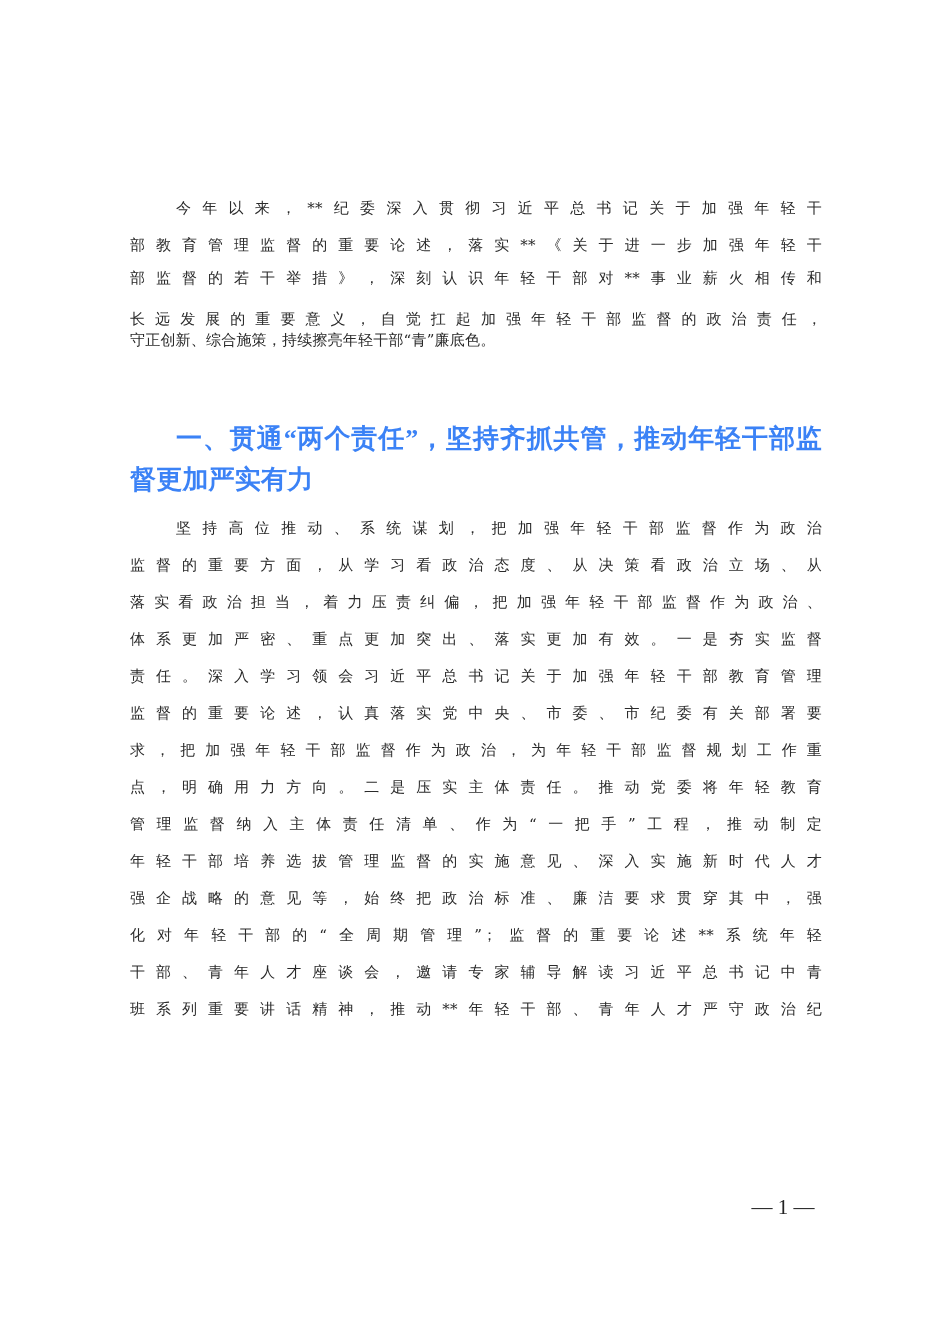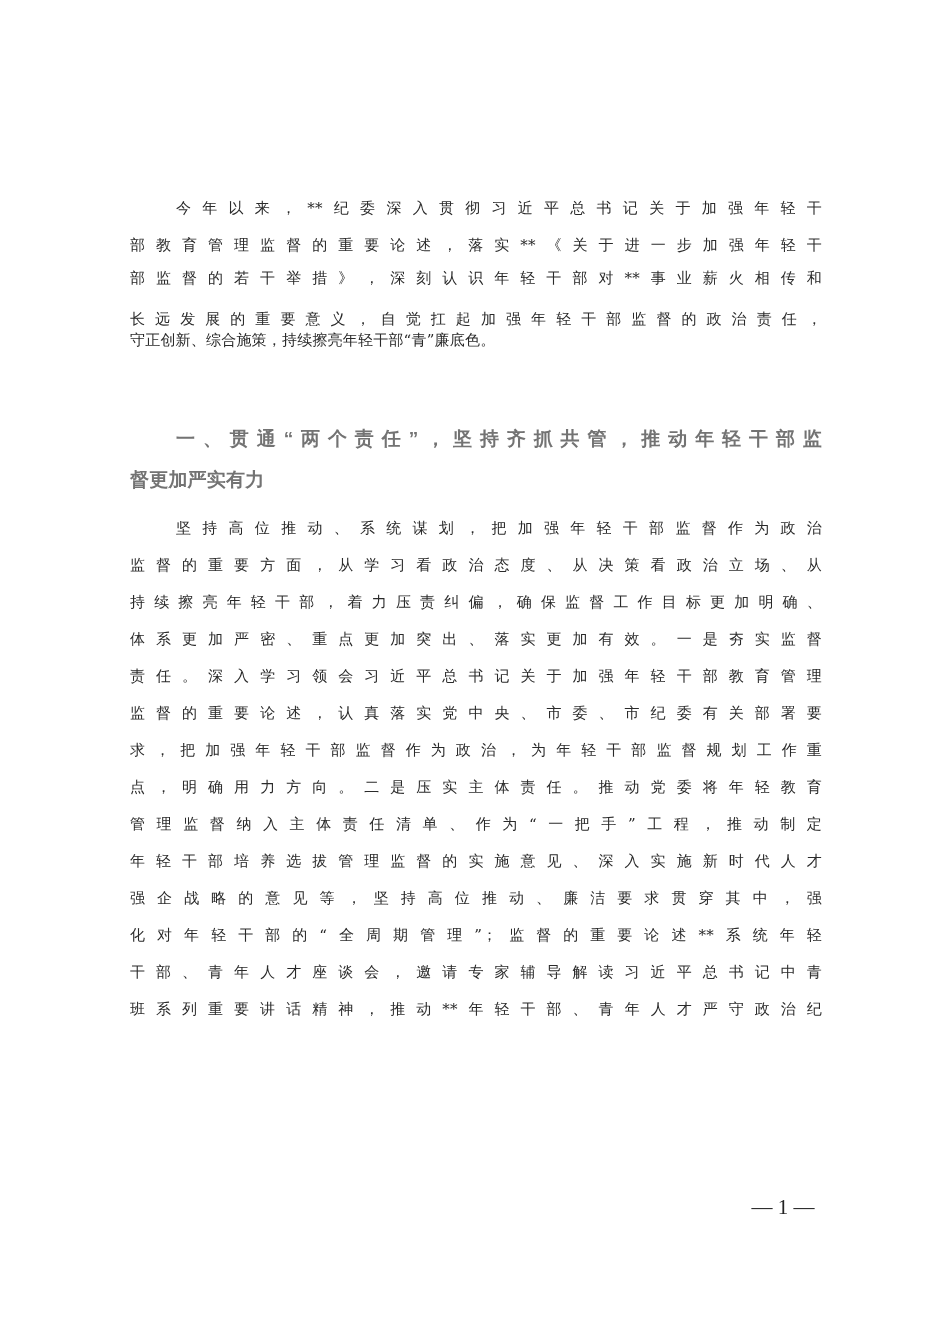--- a/index.html
+++ b/index.html
@@ -15,24 +15,24 @@
     font-size: 15px;
     color: #2a2a2a;
     white-space: nowrap;
     text-align: justify;
     text-align-last: justify;
     letter-spacing: 0.2px;
   }
   .line.last { text-align-last: left; }
   .line.indent { left: 176px; width: 646px; }
   .line.heading {
-    font-family: Liberation Sans, sans-serif;
+    font-family: Liberation Serif, serif;
     font-weight: bold;
-    color: #737373;
-    font-size: 19px;
+    color: #3b82f6;
+    font-size: 26px;
   }
   .pagenum {
     position: absolute;
     left: 748px;
     top: 1193px;
     width: 70px;
     height: 28px;
     line-height: 28px;
     font-family: "Liberation Serif", "DejaVu Serif", serif;
     font-size: 21px;
@@ -55,28 +55,28 @@
   </div>
 
   <div>
     <div class="line heading indent" style="top:420px">一、贯通“两个责任”，坚持齐抓共管，推动年轻干部监</div>
     <div class="line heading last" style="top:461px">督更加严实有力</div>
   </div>
 
   <div>
     <div class="line indent" style="top:510px">坚持高位推动、系统谋划，把加强年轻干部监督作为政治</div>
     <div class="line" style="top:547px">监督的重要方面，从学习看政治态度、从决策看政治立场、从</div>
-    <div class="line" style="top:584px">持续擦亮年轻干部，着力压责纠偏，确保监督工作目标更加明确、</div>
+    <div class="line" style="top:584px">落实看政治担当，着力压责纠偏，把加强年轻干部监督作为政治、</div>
     <div class="line" style="top:621px">体系更加严密、重点更加突出、落实更加有效。一是夯实监督</div>
     <div class="line" style="top:658px">责任。深入学习领会习近平总书记关于加强年轻干部教育管理</div>
     <div class="line" style="top:695px">监督的重要论述，认真落实党中央、市委、市纪委有关部署要</div>
     <div class="line" style="top:732px">求，把加强年轻干部监督作为政治，为年轻干部监督规划工作重</div>
     <div class="line" style="top:769px">点，明确用力方向。二是压实主体责任。推动党委将年轻教育</div>
     <div class="line" style="top:806px">管理监督纳入主体责任清单、作为“一把手”工程，推动制定</div>
     <div class="line" style="top:843px">年轻干部培养选拔管理监督的实施意见、深入实施新时代人才</div>
-    <div class="line" style="top:880px">强企战略的意见等，坚持高位推动、廉洁要求贯穿其中，强</div>
+    <div class="line" style="top:880px">强企战略的意见等，始终把政治标准、廉洁要求贯穿其中，强</div>
     <div class="line" style="top:917px">化对年轻干部的“全周期管理”；监督的重要论述**系统年轻</div>
     <div class="line" style="top:954px">干部、青年人才座谈会，邀请专家辅导解读习近平总书记中青</div>
     <div class="line" style="top:991px">班系列重要讲话精神，推动**年轻干部、青年人才严守政治纪</div>
   </div>
 
   <div class="pagenum">— 1 —</div>
 </div>
 
 </body></html>

